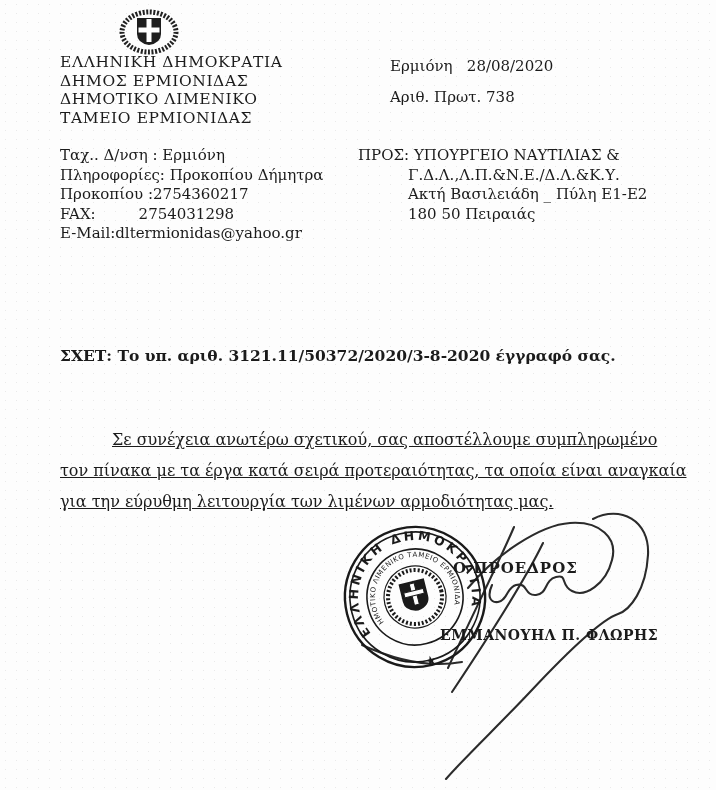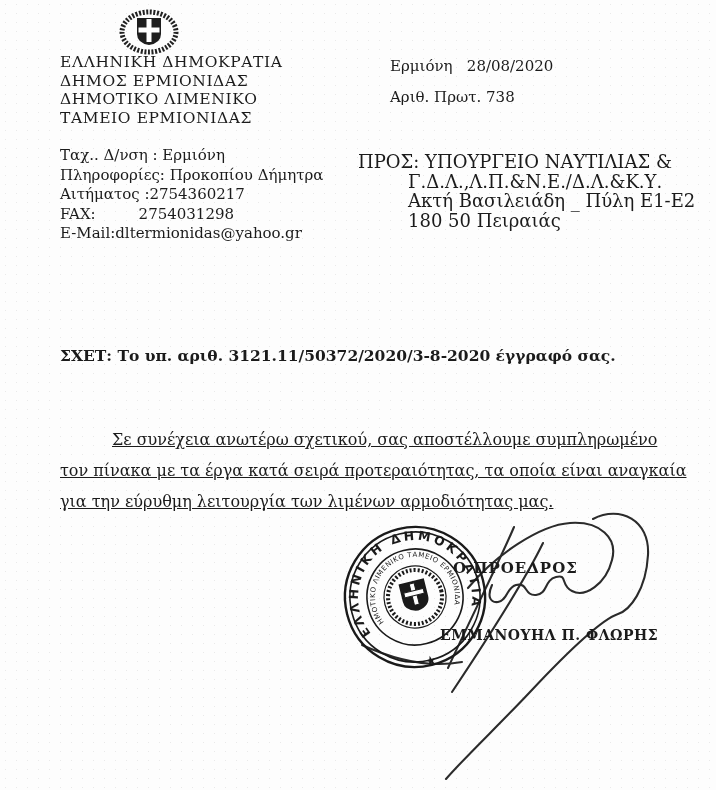--- a/index.html
+++ b/index.html
@@ -12,21 +12,21 @@
     font-family:"DejaVu Serif","Liberation Serif",serif;
     color:#1b1b1b;
     overflow:hidden;
   }
   .abs{position:absolute;}
   .pre{white-space:pre;}
   .org-block{left:60px;top:53px;font-size:15.5px;line-height:18.6px;letter-spacing:0.6px;}
   .date-line{left:390px;top:57px;font-size:15px;}
   .proto-line{left:390px;top:88px;font-size:15px;}
   .contact-block{left:60px;top:146px;font-size:15px;line-height:19.6px;}
-  .recipient-block{left:358px;top:152px;font-size:18px;line-height:19.6px;}
+  .recipient-block{left:358px;top:146px;font-size:15px;line-height:19.6px;}
   .recipient-line1{white-space:pre;}
   .recipient-rest{padding-left:50px;white-space:pre;}
   .subject-line{left:60px;top:278px;font-size:16px;font-weight:700;letter-spacing:0.3px;}
   .reference-line{left:60px;top:346px;font-size:15.5px;font-weight:bold;}
   .body-par{left:60px;top:424px;width:628px;font-size:16px;line-height:31px;text-indent:52px;text-align:left;text-decoration:underline;}
   .sig-title{left:453px;top:559px;font-size:15px;font-weight:700;letter-spacing:1px;}
   .sig-name{left:440px;top:627px;font-size:14px;font-weight:700;letter-spacing:0.5px;}
   .stamp-wrap{left:335px;top:517px;width:160px;height:160px;}
   .sign-wrap{left:330px;top:495px;width:330px;height:295px;pointer-events:none;}
   .logo-wrap{left:116px;top:8px;width:66px;height:48px;}
@@ -52,21 +52,21 @@
     <div>ΔΗΜΟΤΙΚΟ ΛΙΜΕΝΙΚΟ</div>
     <div>ΤΑΜΕΙΟ ΕΡΜΙΟΝΙΔΑΣ</div>
   </div>
 
   <div class="abs date-line pre">Ερμιόνη   28/08/2020</div>
   <div class="abs proto-line pre">Αριθ. Πρωτ. 738</div>
 
   <div class="abs contact-block">
     <div class="pre">Ταχ.. Δ/νση : Ερμιόνη</div>
     <div class="pre">Πληροφορίες: Προκοπίου Δήμητρα</div>
-    <div class="pre">Αιτήματος :2754360217</div>
+    <div class="pre">Προκοπίου :2754360217</div>
     <div class="pre">FAX:         2754031298</div>
     <div class="pre">E-Mail:dltermionidas@yahoo.gr</div>
   </div>
 
   <div class="abs recipient-block">
     <div class="recipient-line1">ΠΡΟΣ: ΥΠΟΥΡΓΕΙΟ ΝΑΥΤΙΛΙΑΣ &amp;</div>
     <div class="recipient-rest">Γ.Δ.Λ.,Λ.Π.&amp;Ν.Ε./Δ.Λ.&amp;Κ.Υ.</div>
     <div class="recipient-rest">Ακτή Βασιλειάδη _ Πύλη Ε1-Ε2</div>
     <div class="recipient-rest">180 50 Πειραιάς</div>
   </div>

